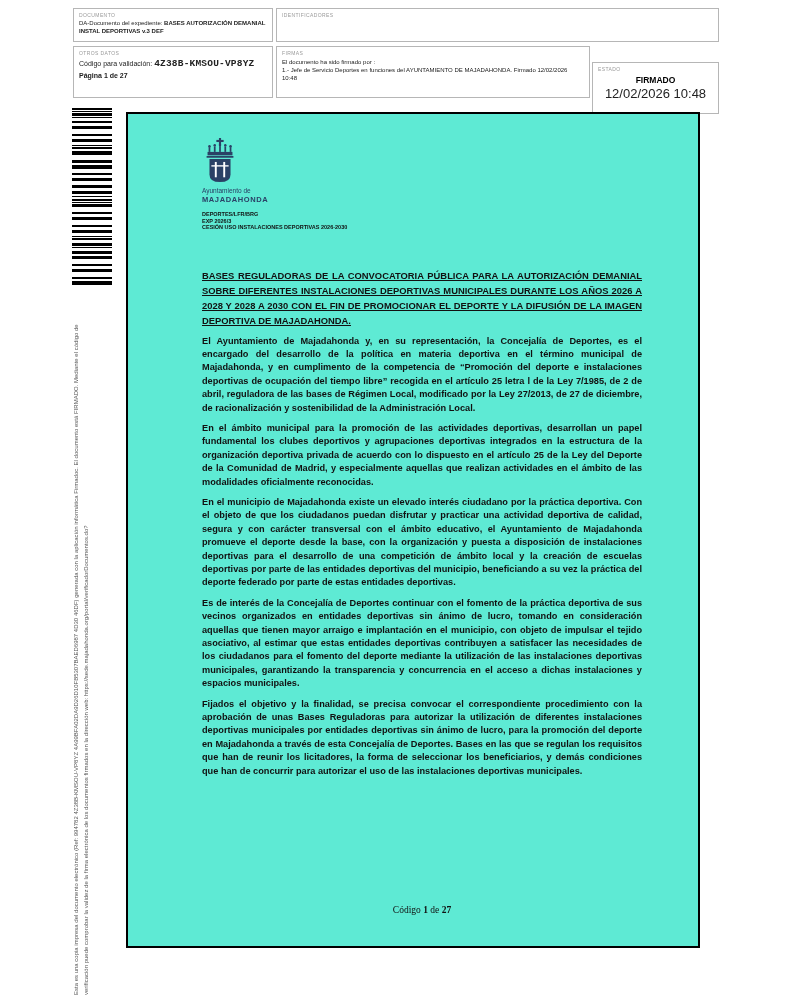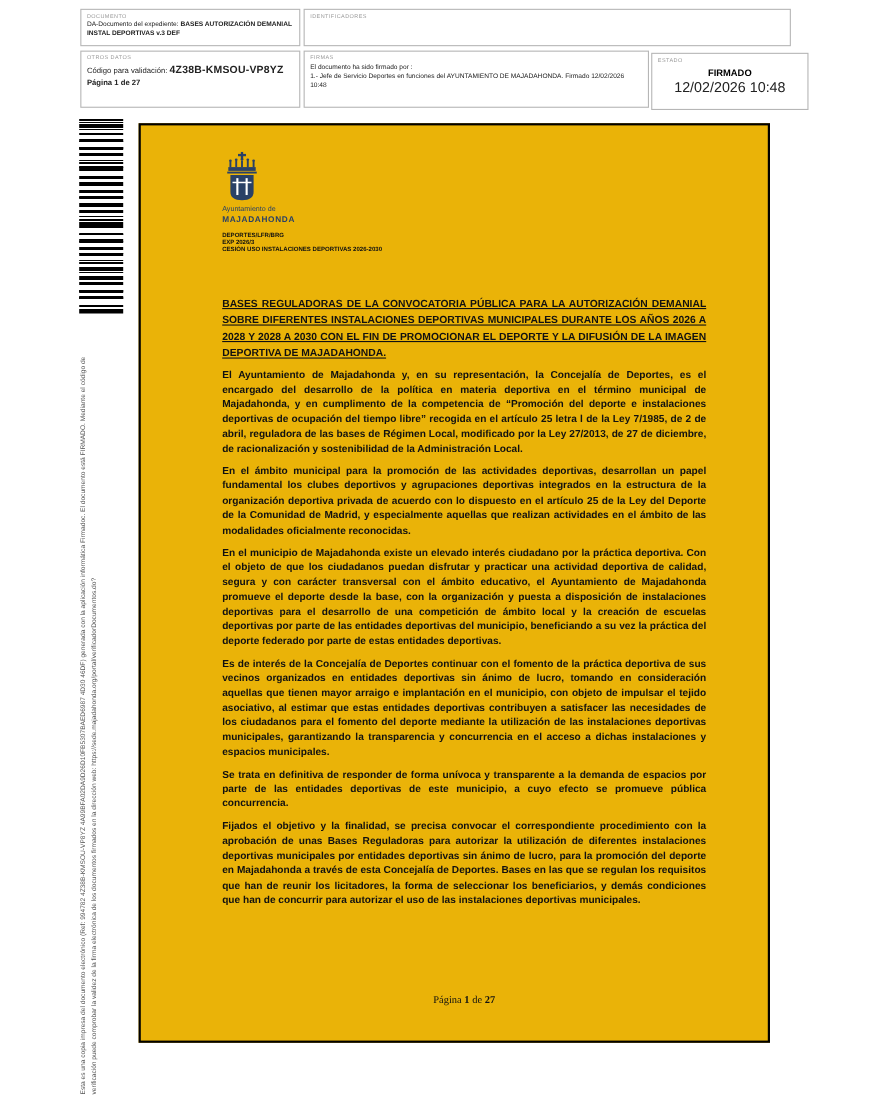--- a/index.html
+++ b/index.html
@@ -7,41 +7,41 @@
     font-family:"Liberation Sans",sans-serif;overflow:hidden;color:#111;}
 
   
   .hbox{position:absolute;border:1px solid #b6b6b6;background:#fff;box-sizing:border-box;
     padding:3px 5px;overflow:hidden;}
   .hlabel{font-size:5px;color:#9a9a9a;letter-spacing:.4px;margin-bottom:2px;}
   #box-documento{left:73px;top:8px;width:200px;height:34px;}
   #box-ident{left:276px;top:8px;width:443px;height:34px;}
   #box-otros{left:73px;top:46px;width:200px;height:52px;}
   #box-firmas{left:276px;top:46px;width:314px;height:52px;}
-  #box-estado{left:592px;top:48px;width:143px;height:52px;text-align:center;}
+  #box-estado{left:592px;top:62px;width:127px;height:52px;text-align:center;}
   .doc-line{font-size:6px;line-height:7.5px;color:#222;}
   .doc-line b{font-weight:bold;}
   .codigo-line{font-size:7px;color:#222;margin-top:2px;}
-  .codigo-code{font-size:9.5px;font-weight:bold;letter-spacing:.2px;}
+  .codigo-code{font-size:9.5px;font-weight:bold;letter-spacing:.2px;font-family:Liberation Mono, monospace;}
   .pagina-line{font-size:7px;font-weight:bold;margin-top:3px;color:#222;}
   .firmas-line{font-size:6px;line-height:8px;color:#222;}
   .estado-status{font-size:8.5px;font-weight:bold;margin-top:3px;color:#000;}
   .estado-date{font-size:13px;color:#222;margin-top:1px;}
 
   
   .barcode{position:absolute;left:72px;top:108px;width:40px;height:177px;background-color:#fff;
     background-image:
       repeating-linear-gradient(180deg,#000 0 2px,transparent 2px 5px,#000 5px 8px,transparent 8px 13px),
       repeating-linear-gradient(180deg,transparent 0 3px,#000 3px 4px,transparent 4px 9px,#000 9px 10.5px,transparent 10.5px 17px);}
   .vtext{position:absolute;left:72px;top:995px;width:712px;transform:rotate(-90deg);
     transform-origin:0 0;font-size:6px;line-height:9.5px;color:#555;}
 
   
   .page{position:absolute;left:126px;top:112px;width:574px;height:836px;
-    border:2px solid #000;box-sizing:border-box;background:#eab308;}
+    border:2px solid #000;box-sizing:border-box;background:#5eead4;}
   .content{position:absolute;left:74px;top:24px;width:440px;}
 
   .logo-block{line-height:0;}
   .org1{font-size:6.5px;line-height:8px;color:#2a4166;margin-top:3px;}
   .org2{font-size:7.5px;line-height:9px;color:#2a4166;letter-spacing:.6px;font-weight:bold;}
   .ref-lines{margin-top:7px;font-size:5.5px;font-weight:bold;line-height:6.5px;color:#111;}
 
   .title{margin-top:37px;font-size:9.4px;font-weight:bold;line-height:15px;
     text-align:justify;text-decoration:underline;color:#111;}
   .para{margin:7px 0 0 0;font-size:9.2px;line-height:13.4px;text-align:justify;color:#111;font-weight:bold;}
@@ -125,25 +125,24 @@
         <div>EXP 2026/3</div>
         <div>CESIÓN USO INSTALACIONES DEPORTIVAS 2026-2030</div>
       </div>
 
       <div class="title">BASES REGULADORAS DE LA CONVOCATORIA PÚBLICA PARA LA AUTORIZACIÓN DEMANIAL SOBRE DIFERENTES INSTALACIONES DEPORTIVAS MUNICIPALES DURANTE LOS AÑOS 2026 A 2028 Y 2028 A 2030 CON EL FIN DE PROMOCIONAR EL DEPORTE Y LA DIFUSIÓN DE LA IMAGEN DEPORTIVA DE MAJADAHONDA.</div>
 
       <p class="para">El Ayuntamiento de Majadahonda y, en su representación, la Concejalía de Deportes, es el encargado del desarrollo de la política en materia deportiva en el término municipal de Majadahonda, y en cumplimento de la competencia de “Promoción del deporte e instalaciones deportivas de ocupación del tiempo libre” recogida en el artículo 25 letra l de la Ley 7/1985, de 2 de abril, reguladora de las bases de Régimen Local, modificado por la Ley 27/2013, de 27 de diciembre, de racionalización y sostenibilidad de la Administración Local.</p>
       <p class="para">En el ámbito municipal para la promoción de las actividades deportivas, desarrollan un papel fundamental los clubes deportivos y agrupaciones deportivas integrados en la estructura de la organización deportiva privada de acuerdo con lo dispuesto en el artículo 25 de la Ley del Deporte de la Comunidad de Madrid, y especialmente aquellas que realizan actividades en el ámbito de las modalidades oficialmente reconocidas.</p>
       <p class="para">En el municipio de Majadahonda existe un elevado interés ciudadano por la práctica deportiva. Con el objeto de que los ciudadanos puedan disfrutar y practicar una actividad deportiva de calidad, segura y con carácter transversal con el ámbito educativo, el Ayuntamiento de Majadahonda promueve el deporte desde la base, con la organización y puesta a disposición de instalaciones deportivas para el desarrollo de una competición de ámbito local y la creación de escuelas deportivas por parte de las entidades deportivas del municipio, beneficiando a su vez la práctica del deporte federado por parte de estas entidades deportivas.</p>
       <p class="para">Es de interés de la Concejalía de Deportes continuar con el fomento de la práctica deportiva de sus vecinos organizados en entidades deportivas sin ánimo de lucro, tomando en consideración aquellas que tienen mayor arraigo e implantación en el municipio, con objeto de impulsar el tejido asociativo, al estimar que estas entidades deportivas contribuyen a satisfacer las necesidades de los ciudadanos para el fomento del deporte mediante la utilización de las instalaciones deportivas municipales, garantizando la transparencia y concurrencia en el acceso a dichas instalaciones y espacios municipales.</p>
-      <p class="para">Se trata en definitiva de responder de forma unívoca y transparente a la demanda de espacios por parte de las entidades deportivas de este municipio, a cuyo efecto se promueve pública concurrencia.</p>
       <p class="para">Fijados el objetivo y la finalidad, se precisa convocar el correspondiente procedimiento con la aprobación de unas Bases Reguladoras para autorizar la utilización de diferentes instalaciones deportivas municipales por entidades deportivas sin ánimo de lucro, para la promoción del deporte en Majadahonda a través de esta Concejalía de Deportes. Bases en las que se regulan los requisitos que han de reunir los licitadores, la forma de seleccionar los beneficiarios, y demás condiciones que han de concurrir para autorizar el uso de las instalaciones deportivas municipales.</p>
     </div>
 
     <div class="pfooter">
-      <span>Página</span>
+      <span>Código</span>
       <span class="b">1</span>
       <span>de</span>
       <span class="b">27</span>
     </div>
   </div>
 
 </div>
 
 </body></html>

